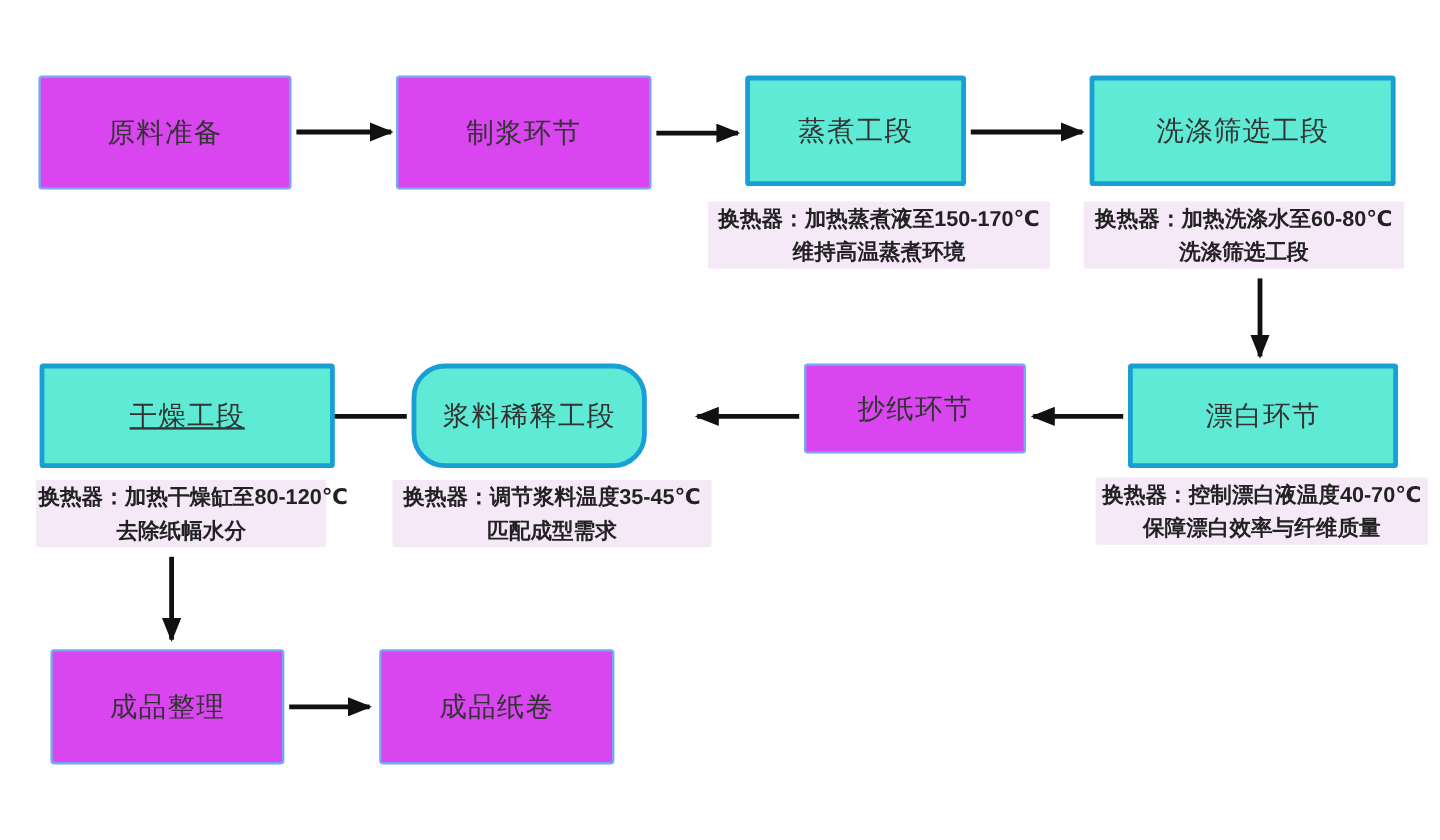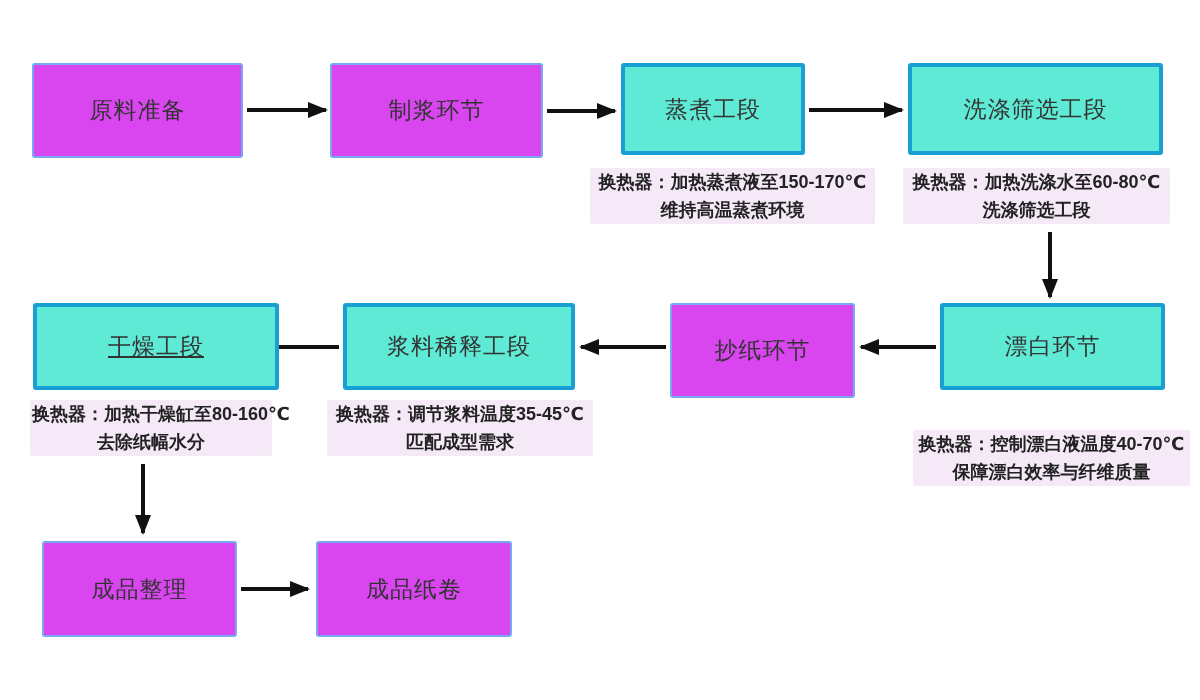--- a/index.html
+++ b/index.html
@@ -34,29 +34,29 @@
     border-radius:2px;
     z-index:2;
   }
   .ann div{white-space:nowrap;}
   
   .n0{left:32px; top:63px; width:211px;height:95px;}
   .n1{left:330px;top:63px; width:213px;height:95px;}
   .n2{left:621px;top:63px; width:184px;height:92px;}
   .n3{left:908px;top:63px; width:255px;height:92px;justify-content:center;}
   .n4{left:940px;top:303px;width:225px;height:87px;text-align:center;}
-  .n5{left:670px;top:303px;width:185px;height:95px;}
-  .n6{left:343px;top:303px;width:232px;height:87px;}
+  .n5{left:670px;top:303px;width:185px;height:75px;}
+  .n6{left:343px;top:303px;width:196px;height:87px;border-radius:28px;}
   .n7{left:33px; top:303px;width:246px;height:87px;text-decoration:underline;}
   .n8{left:42px; top:541px;width:195px;height:96px;}
   .n9{left:316px;top:541px;width:196px;height:96px;}
   
   .a0{left:590px;top:168px;width:285px;}
   .a1{left:903px;top:168px;width:267px;}
-  .a2{left:913px;top:398px;width:277px;margin-top:32px;}
+  .a2{left:913px;top:398px;width:277px;}
   .a3{left:327px;top:400px;width:266px;}
   .a4{left:30px; top:400px;width:242px;}
   #arrows{position:absolute;left:0;top:0;z-index:1;pointer-events:none;}
 </style>
 </head>
 <body>
 
 <div id="stage">
 
   <svg id="arrows" width="1200" height="700" viewBox="0 0 1200 700">
@@ -117,17 +117,17 @@
   </div>
   <div class="ann a2">
     <div>换热器：控制漂白液温度40-70℃</div>
     <div>保障漂白效率与纤维质量</div>
   </div>
   <div class="ann a3">
     <div>换热器：调节浆料温度35-45℃</div>
     <div>匹配成型需求</div>
   </div>
   <div class="ann a4">
-    <div>换热器：加热干燥缸至80-160℃</div>
+    <div>换热器：加热干燥缸至80-120℃</div>
     <div>去除纸幅水分</div>
   </div>
 
 </div>
 
 </body></html>

